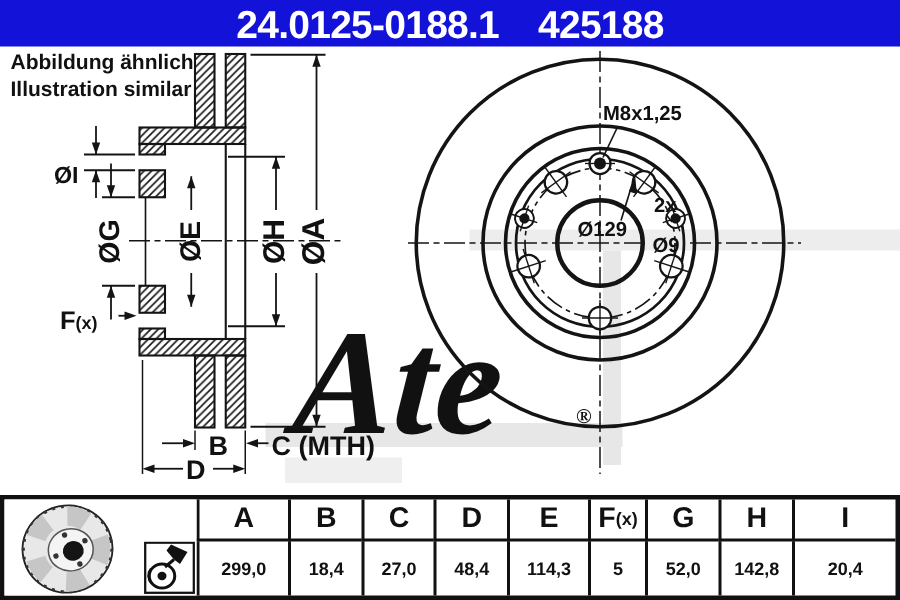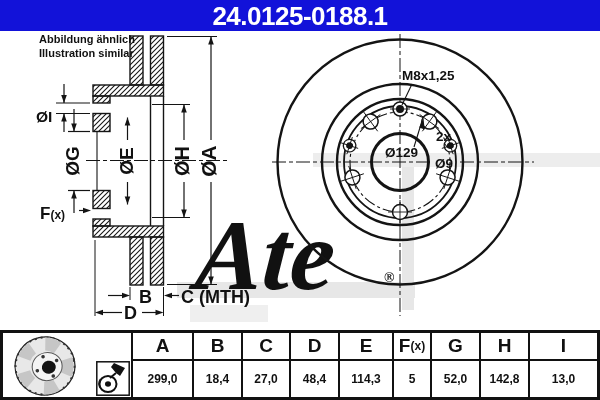--- a/index.html
+++ b/index.html
@@ -1,22 +1,22 @@
 <!DOCTYPE html>
 <html><head>
 <meta charset="utf-8">
 <style>
   html,body{margin:0;padding:0;background:#888;}
   .screen{position:relative;width:600px;height:400px;background:#fff;overflow:hidden;
           font-family:"Liberation Sans",sans-serif;}
   .header{position:absolute;top:0;left:0;width:600px;height:31px;background:#1212d9;
           display:flex;align-items:center;justify-content:center;gap:26px;z-index:5;}
   .header span{color:#fff;font-weight:bold;font-size:26px;letter-spacing:-0.5px;line-height:1;}
-  .note{position:absolute;top:33px;left:7px;z-index:4;font-size:11px;font-weight:bold;
-        color:#111;line-height:1.25;margin-left:32px;}
+  .note{position:absolute;top:33px;left:7px;z-index:4;font-size:14px;font-weight:bold;
+        color:#111;line-height:1.25;}
   .draw{position:absolute;top:0;left:0;z-index:1;}
   
   .spec{position:absolute;top:330px;left:0;width:600px;height:70px;box-sizing:border-box;
         border:3px solid #111;background:#fff;z-index:5;display:grid;
         grid-template-columns:128px 61px 49px 48px 49px 54px 38px 49px 49px auto;
         grid-template-rows:28px auto;}
   .imgcell{grid-row:1/3;position:relative;background:#fff;}
   .hcell{border-left:2px solid #111;border-bottom:2px solid #111;display:flex;
          align-items:center;justify-content:center;font-weight:bold;font-size:19px;color:#111;}
   .vcell{border-left:2px solid #111;display:flex;align-items:center;justify-content:center;
@@ -25,20 +25,21 @@
   svg text{fill:#111;font-family:"Liberation Sans",sans-serif;font-weight:bold;}
   .wm-text{font-family:"Liberation Serif",serif;font-style:italic;font-weight:bold;}
 </style>
 </head>
 <body>
 
 <div class="screen">
 
   <div class="header">
     <span>24.0125-0188.1</span>
+    <span>425188</span>
   </div>
 
   <div class="note">
     <div>Abbildung ähnlich</div>
     <div>Illustration similar</div>
   </div>
 
   <svg class="draw" width="600" height="330" viewBox="0 0 600 330">
     <defs>
       <pattern id="hatch" width="5" height="5" patternUnits="userSpaceOnUse">
@@ -260,16 +261,16 @@
     <div class="hcell">I</div>
 
     <div class="vcell">299,0</div>
     <div class="vcell">18,4</div>
     <div class="vcell">27,0</div>
     <div class="vcell">48,4</div>
     <div class="vcell">114,3</div>
     <div class="vcell">5</div>
     <div class="vcell">52,0</div>
     <div class="vcell">142,8</div>
-    <div class="vcell">13,0</div>
+    <div class="vcell">20,4</div>
   </div>
 
 </div>
 
 </body></html>

